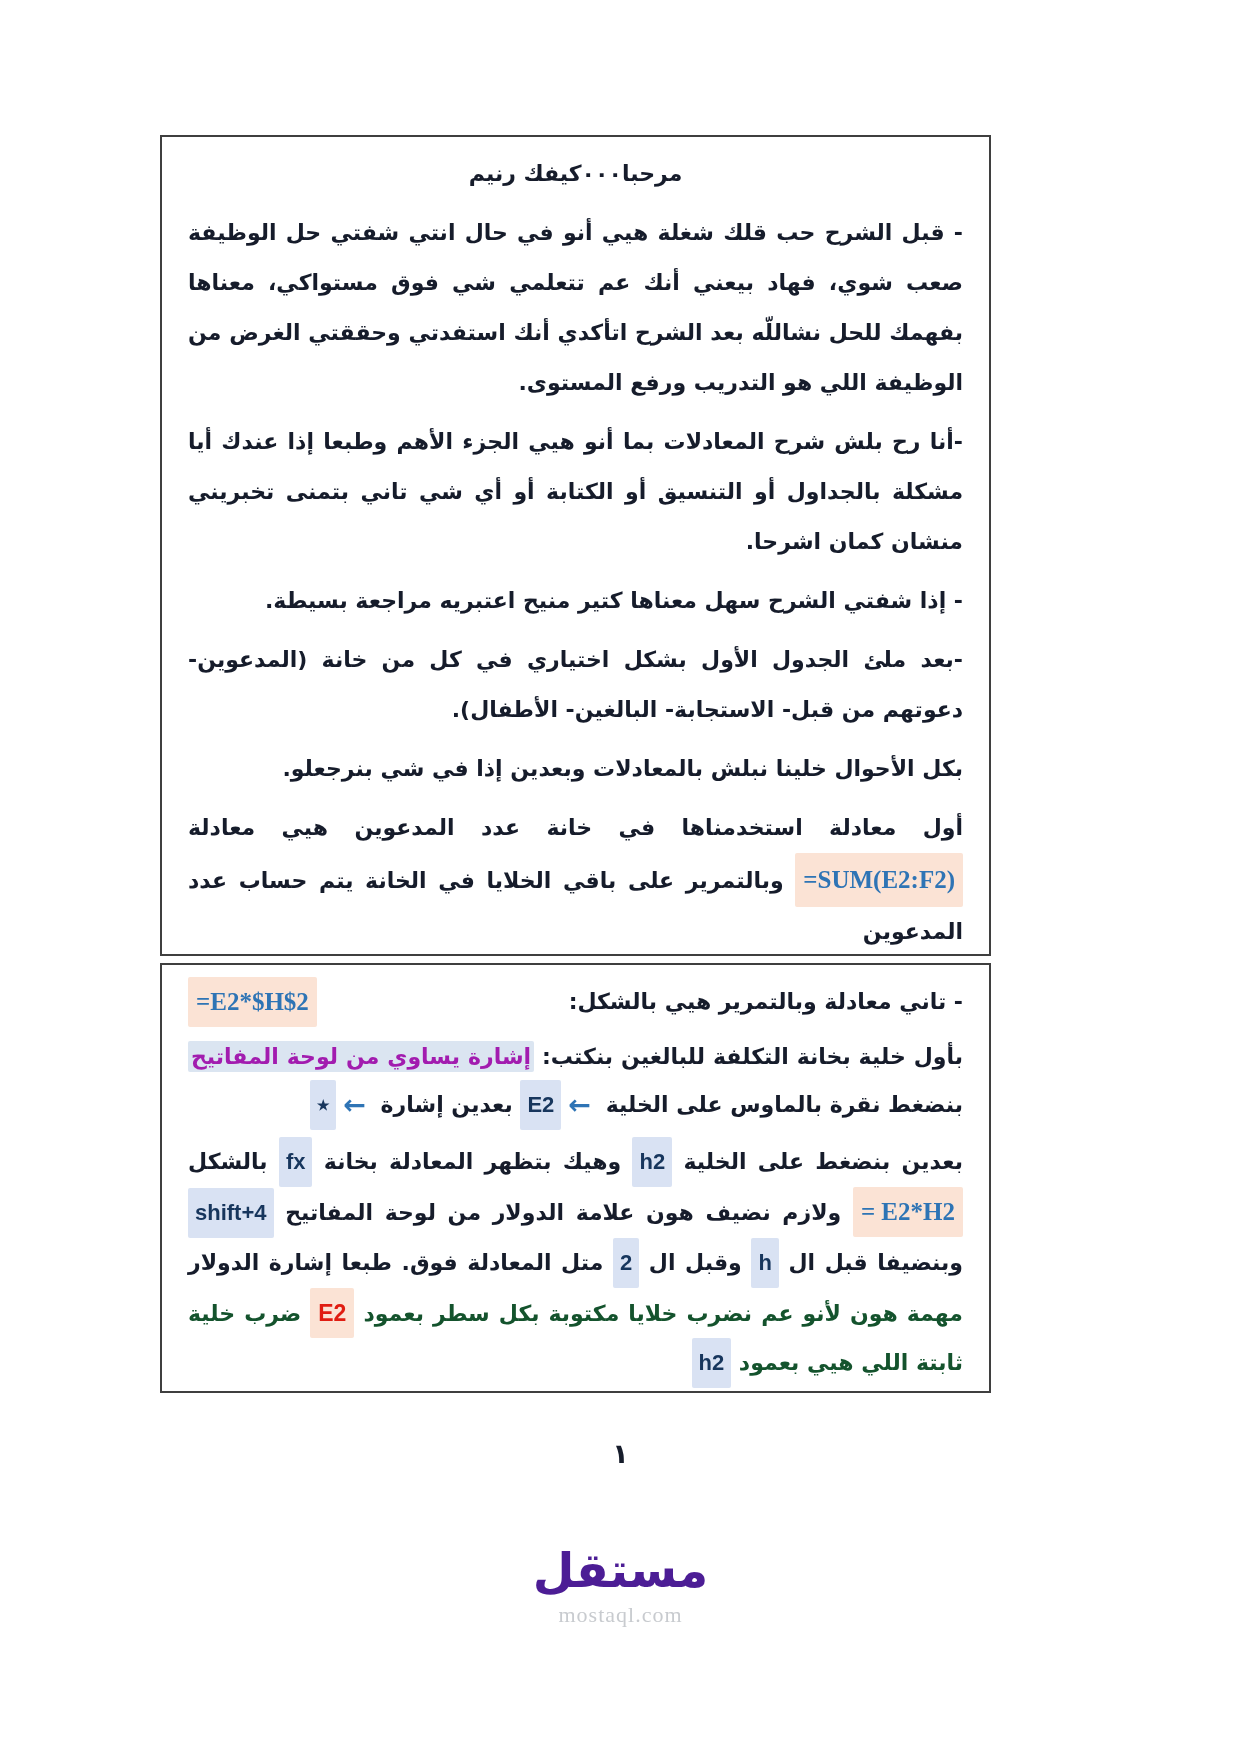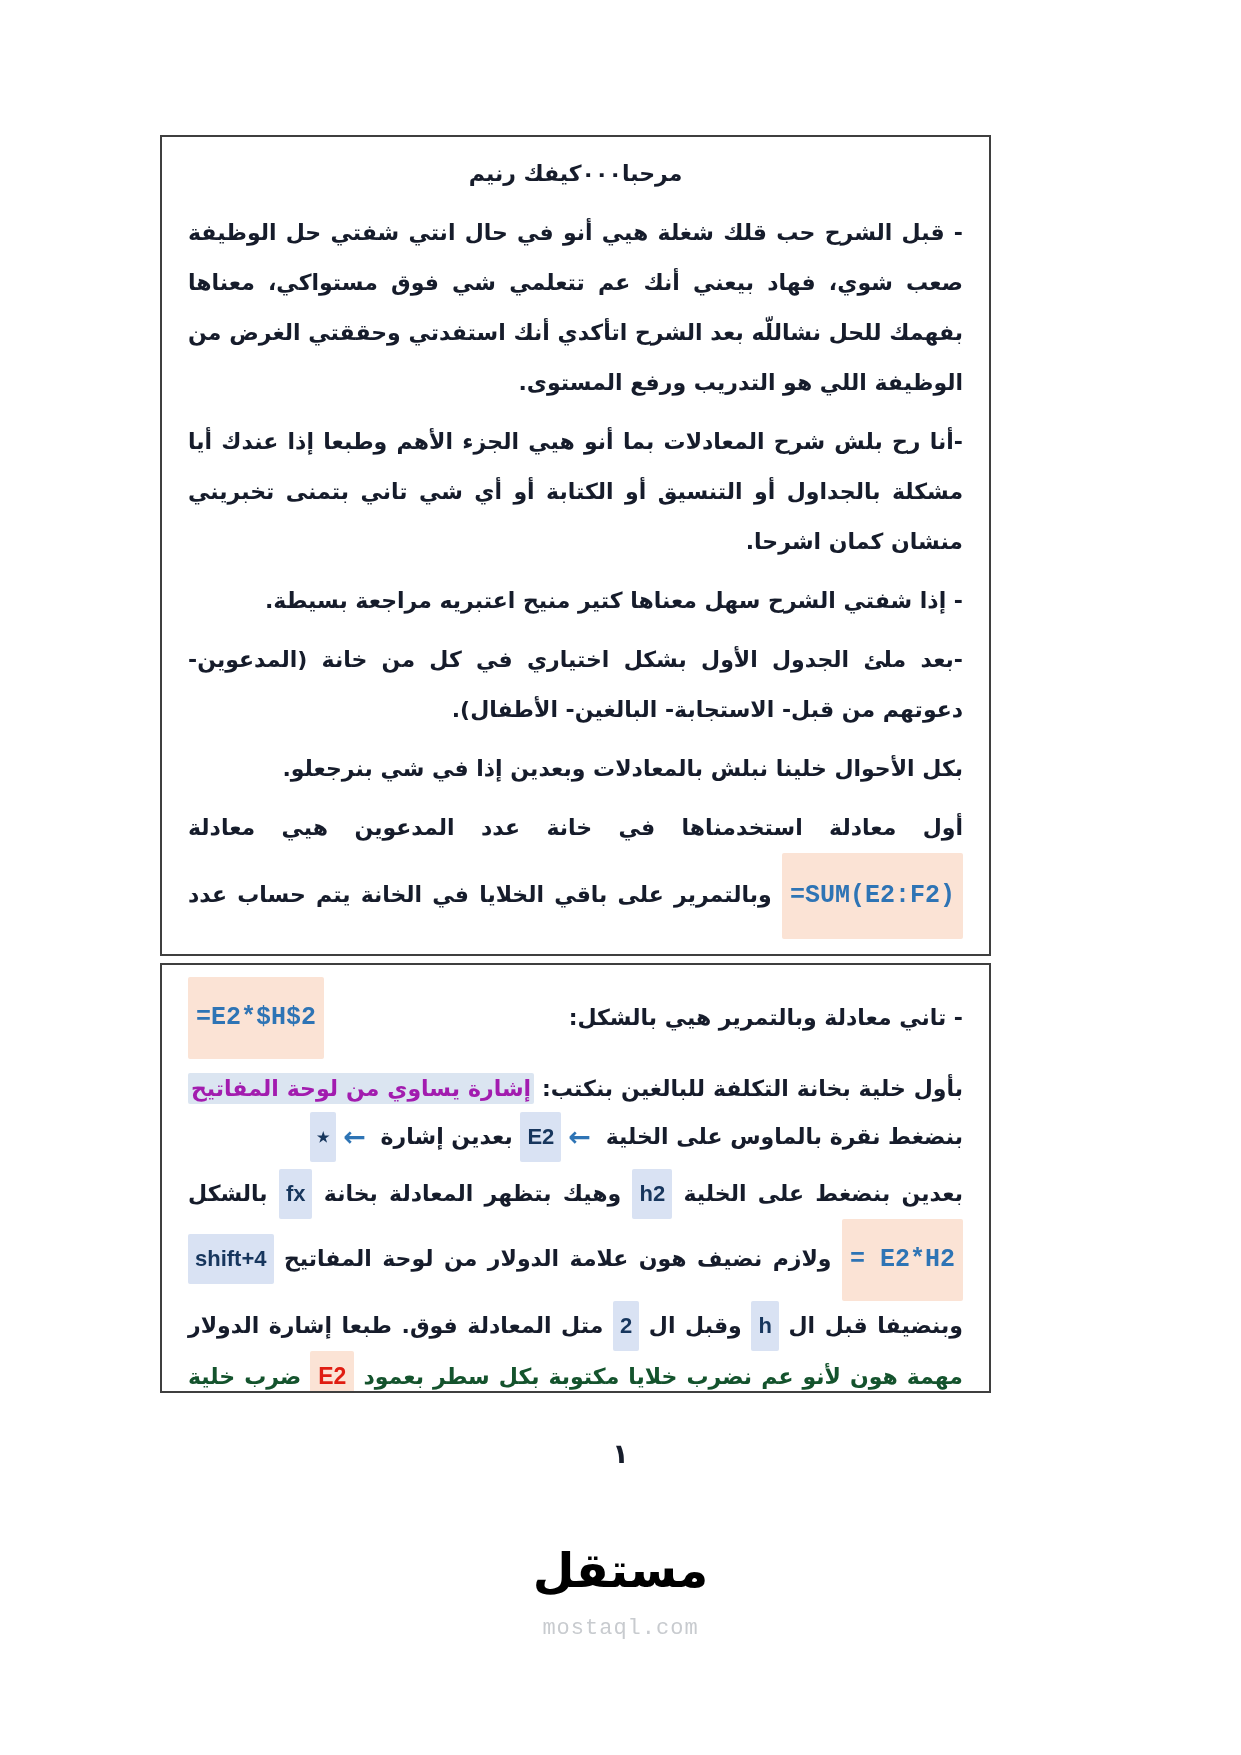--- a/index.html
+++ b/index.html
@@ -30,43 +30,43 @@
 
   .seg{white-space:pre-wrap}
   .seg-red{color:#14532d}
   .seg-hlblue{background:#dbe5f1;color:#a21caf;padding:3px 3px;border-radius:2px}
   .seg-code-blue{
     background:#d9e2f3;color:#17365d;font-family:"Liberation Sans",sans-serif;
     font-weight:bold;font-size:22px;padding:2px 7px;border-radius:2px;
     display:inline-block;unicode-bidi:isolate;
   }
   .seg-code-orange{
-    background:#fbe3d5;color:#2e74b5;font-family:Liberation Mono, monospace;
-    font-weight:bold;font-size:25px;padding:18px 8px;border-radius:2px;
+    background:#fbe3d5;color:#2e74b5;font-family:Liberation Serif, serif;
+    font-weight:bold;font-size:25px;padding:2px 8px;border-radius:2px;
     display:inline-block;unicode-bidi:isolate;
   }
   .seg-code-orange-red{
     background:#fbe3d5;color:#e01d12;font-family:"Liberation Sans",sans-serif;
     font-weight:bold;font-size:23px;padding:2px 8px;border-radius:2px;
     display:inline-block;unicode-bidi:isolate;
   }
   .seg-arrow{color:#2e74b5;font-weight:bold;font-size:27px;padding:0 7px;vertical-align:-2px}
 
   .page-number{
     position:absolute;top:1438px;left:0;width:100%;text-align:center;
     font-size:27px;font-weight:bold;color:#161c2b;direction:rtl;
   }
   .watermark{position:absolute;top:1540px;left:0;width:100%;text-align:center}
   .wm-logo{
-    font-size:48px;font-weight:bold;color:#000000;direction:rtl;
+    font-size:48px;font-weight:bold;color:#4c1d95;direction:rtl;
     letter-spacing:1px;line-height:60px;
   }
   .wm-url{
-    font-size:22px;color:#c8cbcf;font-family:Liberation Mono, monospace;
-    direction:ltr;letter-spacing:1px;margin-top:16px;
+    font-size:22px;color:#c8cbcf;font-family:Liberation Serif, serif;
+    direction:ltr;letter-spacing:1px;margin-top:2px;
   }
 </style>
 </head>
 <body>
 
 <div class="page">
 
   <div class="textbox" id="box1">
       <p class="para align-right"><span class="seg seg-text">مرحبا٠٠٠كيفك رنيم</span></p>
       <p class="para align-justify"><span class="seg seg-text">- قبل الشرح حب قلك شغلة هيي أنو في حال انتي شفتي حل الوظيفة صعب شوي، فهاد بيعني أنك عم تتعلمي شي فوق مستواكي، معناها بفهمك للحل نشاللّه بعد الشرح اتأكدي أنك استفدتي وحققتي الغرض من الوظيفة اللي هو التدريب ورفع المستوى.</span></p>

